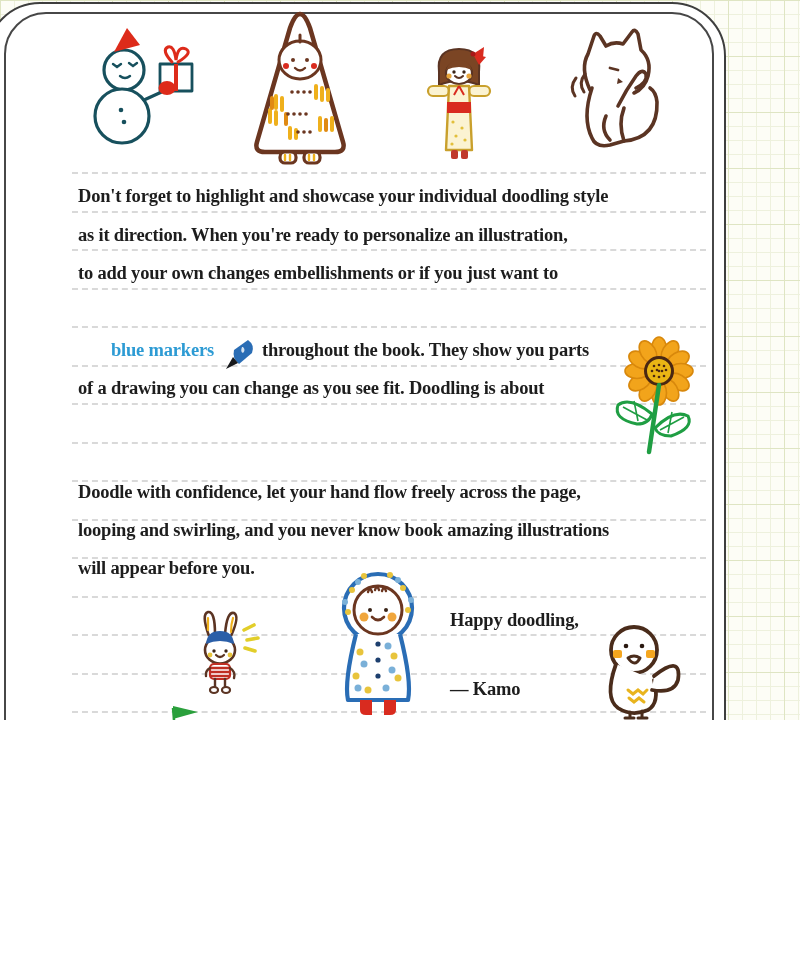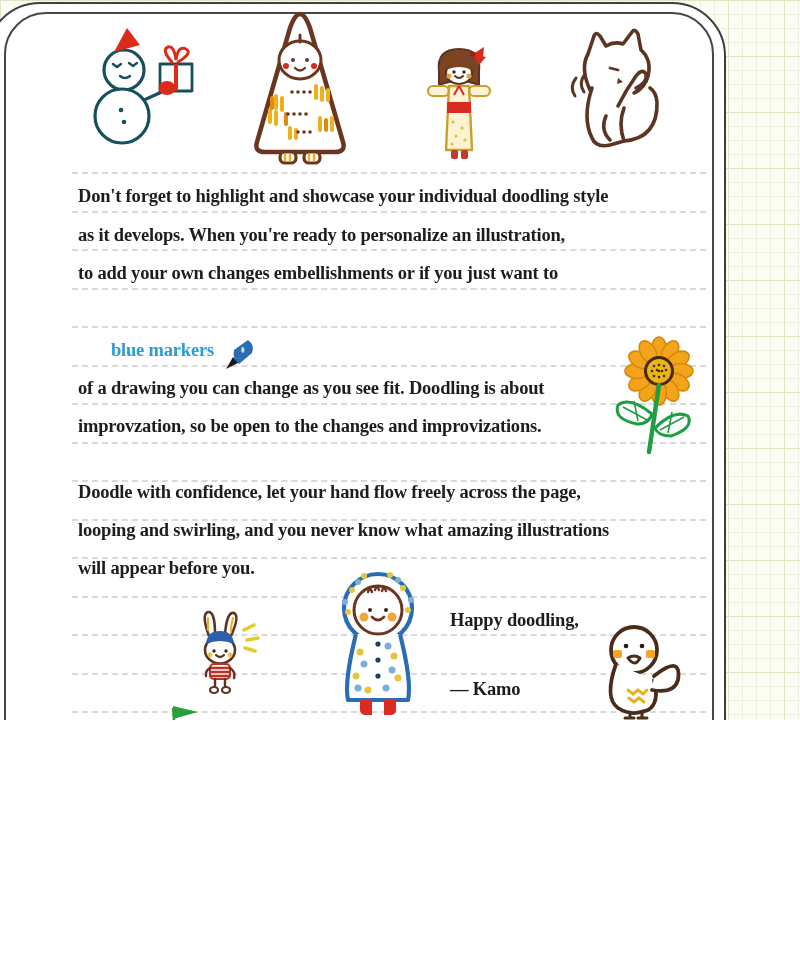--- a/index.html
+++ b/index.html
@@ -143,34 +143,34 @@
       <path d="M64,115 Q98,112 97,76 Q96,66 90,62" fill="none"></path>
       <path d="M58,80 Q66,64 76,50 Q82,42 86,48 Q88,56 76,62"></path>
       <path d="M46,90 Q40,104 50,114" fill="none"></path>
     </g>
     <path d="M50,42 l8,2" stroke="#5b3423" stroke-width="2.8" stroke-linecap="round"></path>
     <path d="M58,52 l5,4 -6,2 z" fill="#5b3423"></path>
     <path d="M16,52 q-7,9 -1,18 M25,48 q-7,9 -1,18" stroke="#5b3423" stroke-width="3" fill="none" stroke-linecap="round"></path>
   </svg>
 
   <div class="tline" style="top:177px">Don't forget to highlight and showcase your individual doodling style</div>
-  <div class="tline" style="top:216px">as it develops. When you're ready to personalize an illustration,</div>
+  <div class="tline" style="top:216px">as it direction. When you're ready to personalize an illustration,</div>
   <div class="tline" style="top:254px">to add your own changes embellishments or if you just want to</div>
   <div class="tline" style="top:331px">
     <span class="blue">blue markers</span>
     <span class="marker-icon">
       <svg width="34" height="32" viewBox="0 0 34 32">
         <path d="M27,2 Q34,7 31,15 L18,26 Q11,21 13,12 Z" fill="#2a6db5"></path>
         <path d="M17,25 L5,31 L12,19 Z" fill="#17191c"></path>
         <path d="M22,9 q3,3 0,6 q-3,-1 -1,-6" fill="#fff" opacity="0.8"></path>
       </svg>
     </span>
+    <span>throughout the book. They show you parts</span>
   </div>
   <div class="tline" style="top:369px">of a drawing you can change as you see fit. Doodling is about</div>
-  <div class="tline" style="top:407px">improvzation, so be open to the changes and improvizations.</div>
 
   <svg class="doodle" style="left:610px;top:334px" width="98" height="122" viewBox="0 0 98 122">
     <g fill="#f2a41b" stroke="#d8880c" stroke-width="1.6">
       <ellipse cx="49" cy="15" rx="7.5" ry="12"></ellipse>
       <ellipse cx="49" cy="15" rx="7.5" ry="12" transform="rotate(30 49 37)"></ellipse>
       <ellipse cx="49" cy="15" rx="7.5" ry="12" transform="rotate(60 49 37)"></ellipse>
       <ellipse cx="49" cy="15" rx="7.5" ry="12" transform="rotate(90 49 37)"></ellipse>
       <ellipse cx="49" cy="15" rx="7.5" ry="12" transform="rotate(120 49 37)"></ellipse>
       <ellipse cx="49" cy="15" rx="7.5" ry="12" transform="rotate(150 49 37)"></ellipse>
       <ellipse cx="49" cy="15" rx="7.5" ry="12" transform="rotate(180 49 37)"></ellipse>
@@ -195,21 +195,21 @@
         <circle cx="49" cy="37" r="1.3"></circle>
     </g>
     <path d="M49,51 L39,118" stroke="#1f9e43" stroke-width="4.5" stroke-linecap="round" fill="none"></path>
     <path d="M42,80 Q20,62 8,71 Q3,85 27,90 Q39,90 42,80 Z" fill="#fff" stroke="#1f9e43" stroke-width="3" stroke-linejoin="round"></path>
     <path d="M13,73 L37,86 M24,67 L28,87" stroke="#1f9e43" stroke-width="1.6"></path>
     <path d="M45,94 Q64,75 78,82 Q84,94 61,102 Q48,102 45,94 Z" fill="#fff" stroke="#1f9e43" stroke-width="3" stroke-linejoin="round"></path>
     <path d="M74,83 L50,96 M62,78 L58,99" stroke="#1f9e43" stroke-width="1.6"></path>
   </svg>
 
   <div class="tline" style="top:473px">Doodle with confidence, let your hand flow freely across the page,</div>
-  <div class="tline" style="top:511px">looping and swirling, and you never know what amazing illustrations</div>
+  <div class="tline" style="top:511px">looping and swirling, and you never know book amazing illustrations</div>
   <div class="tline" style="top:549px">will appear before you.</div>
 
   <svg class="doodle" style="left:188px;top:608px" width="74" height="102" viewBox="0 0 74 102">
     <path d="M21,28 Q13,6 20,4 Q27,3 27,26" fill="#fff" stroke="#5b3423" stroke-width="2.6" stroke-linejoin="round"></path>
     <path d="M37,26 Q39,3 46,5 Q52,8 43,28" fill="#fff" stroke="#5b3423" stroke-width="2.6" stroke-linejoin="round"></path>
     <path d="M20,22 v-12 M43,24 q0,-8 2,-14" stroke="#efb01c" stroke-width="2.2" stroke-linecap="round" fill="none"></path>
     <ellipse cx="32" cy="42" rx="15" ry="13.5" fill="#fff" stroke="#5b3423" stroke-width="2.6"></ellipse>
     <path d="M18,36 Q19,23 32,23 Q45,23 46,36 Q32,30 18,36 Z" fill="#2b5fa8"></path>
     <circle cx="26" cy="43" r="1.7" fill="#3a2417"></circle>
       <circle cx="38" cy="43" r="1.7" fill="#3a2417"></circle>

